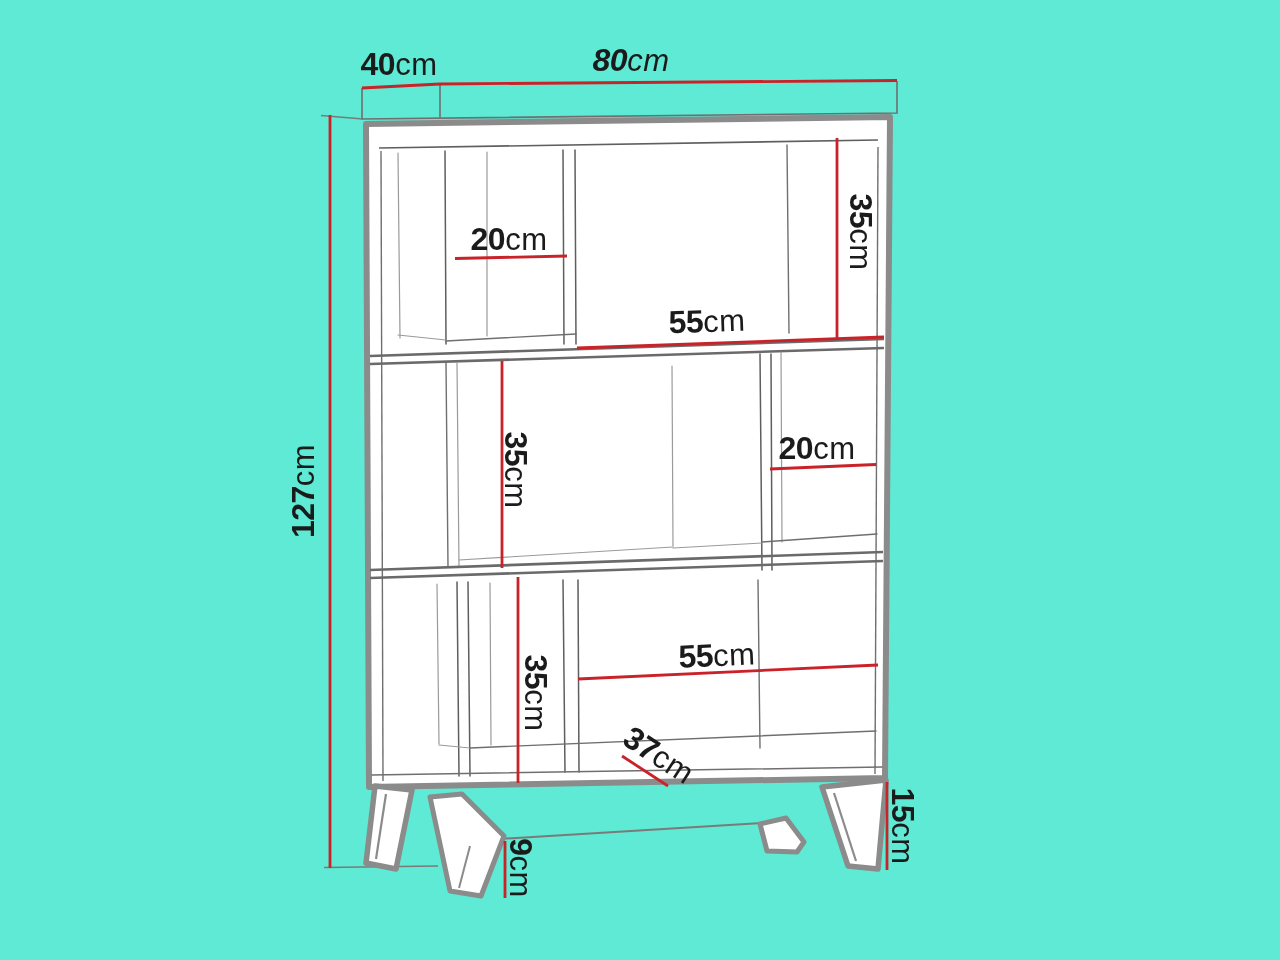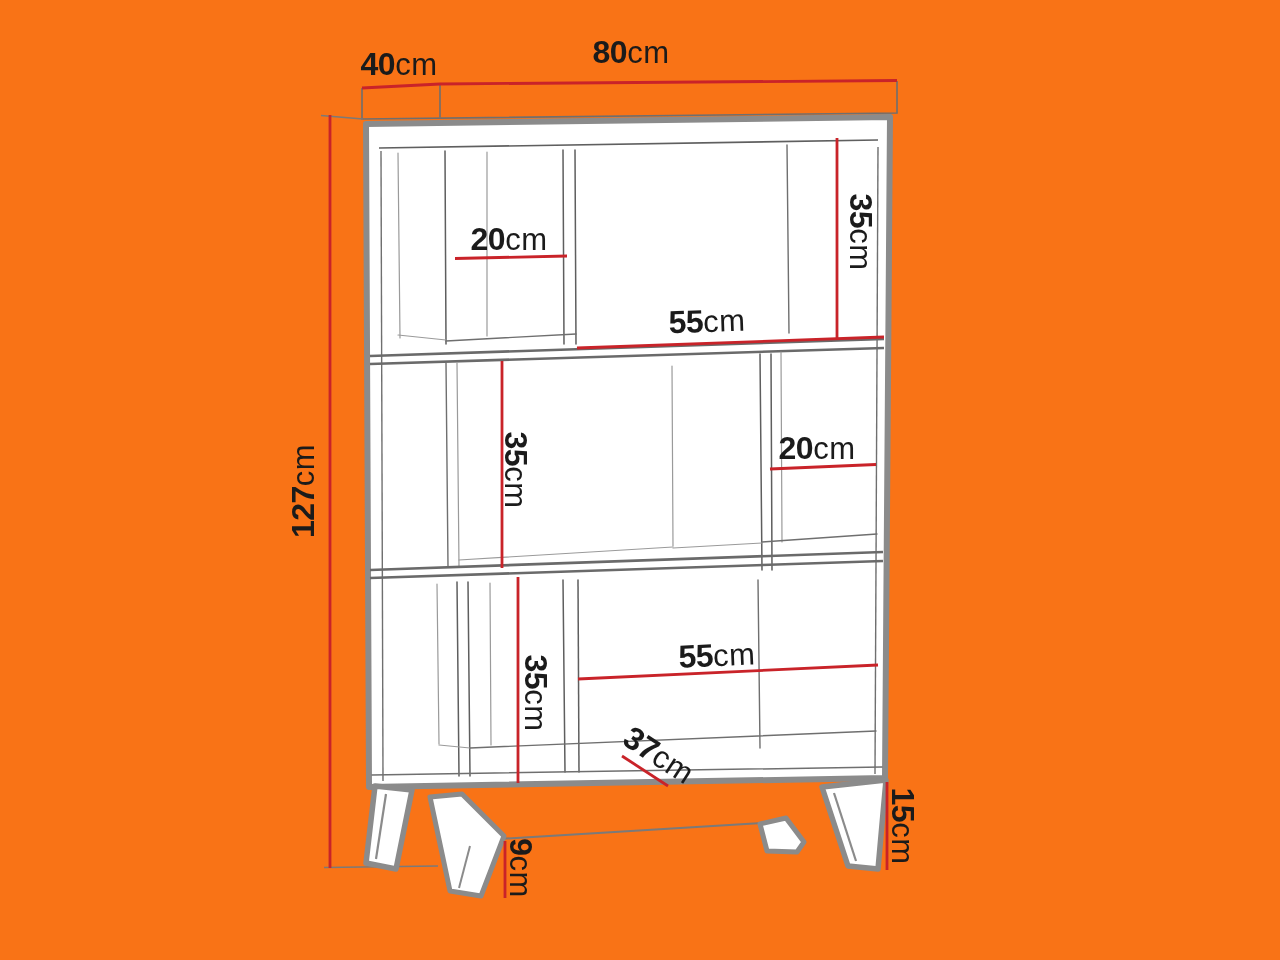--- a/index.html
+++ b/index.html
@@ -1,16 +1,16 @@
 <!DOCTYPE html>
 <html><head>
 <meta charset="utf-8">
 <style>
   html,body{margin:0;padding:0;background:#ffffff;}
-  #stage{position:relative;width:1280px;height:960px;background:#f97316;overflow:hidden;
+  #stage{position:relative;width:1280px;height:960px;background:#5eead4;overflow:hidden;
          font-family:"Liberation Sans",sans-serif;}
   #drawing{position:absolute;left:0;top:0;}
   .dim-label{position:absolute;white-space:nowrap;color:#1b1b1b;line-height:1;
              transform:translate(-50%,-50%);}
   .dim-label .num{font-weight:700;font-size:32px;letter-spacing:-0.5px;}
   .dim-label .unit{font-weight:400;font-size:31px;letter-spacing:0.5px;}
   .rot-cw{transform:translate(-50%,-50%) rotate(90deg);}
   .rot-ccw{transform:translate(-50%,-50%) rotate(-90deg);}
   .rot-m2{transform:translate(-50%,-50%) rotate(-2deg);}
   .rot-m25{transform:translate(-50%,-50%) rotate(-2.5deg);}
@@ -119,21 +119,21 @@
     <g stroke="#c92329" stroke-width="2.8">
       <line x1="505" y1="841" x2="505" y2="898"></line>
       <line x1="887" y1="782" x2="887" y2="870"></line>
     </g>
   </svg>
 
   <div class="dim-label" style="left:399px;top:64px;">
     <span class="num">40</span><span class="unit">cm</span>
   </div>
 
-  <div class="dim-label" style="left:631px;top:52px;">
+  <div class="dim-label" style="left:631px;top:60px;font-style:italic;">
     <span class="num">80</span><span class="unit">cm</span>
   </div>
 
   <div class="dim-label rot-ccw" style="left:303px;top:491px;">
     <span class="num">127</span><span class="unit">cm</span>
   </div>
 
   <div class="dim-label" style="left:509px;top:239px;">
     <span class="num">20</span><span class="unit">cm</span>
   </div>

